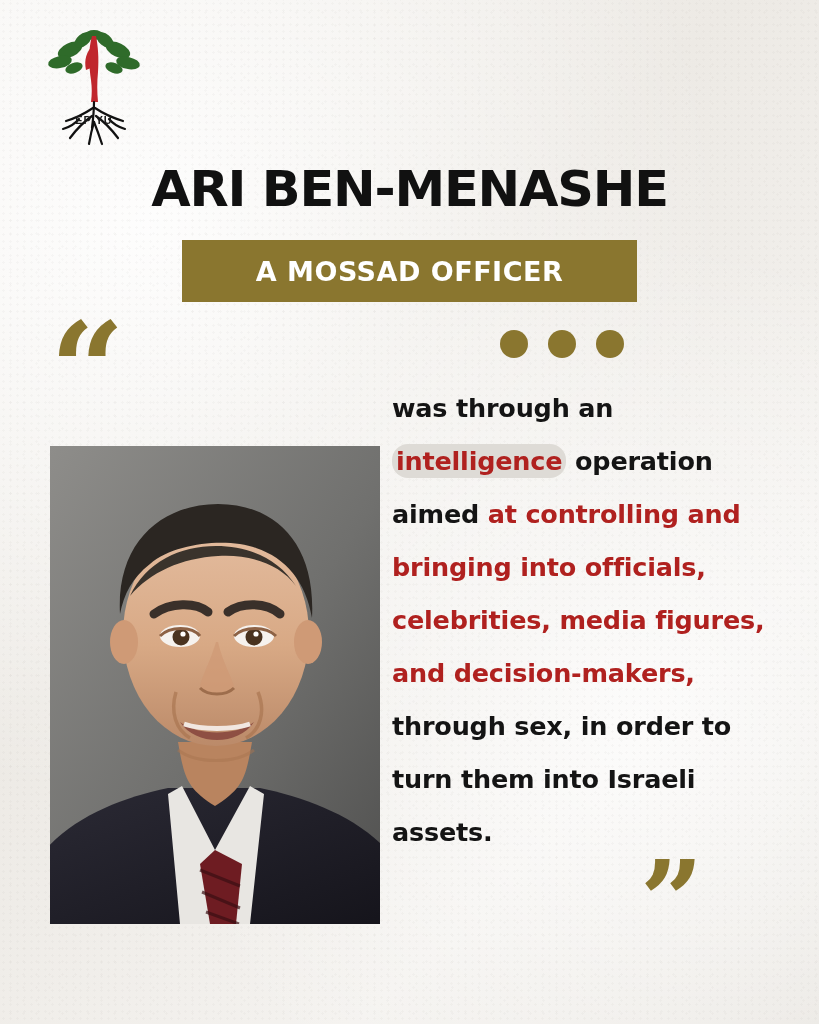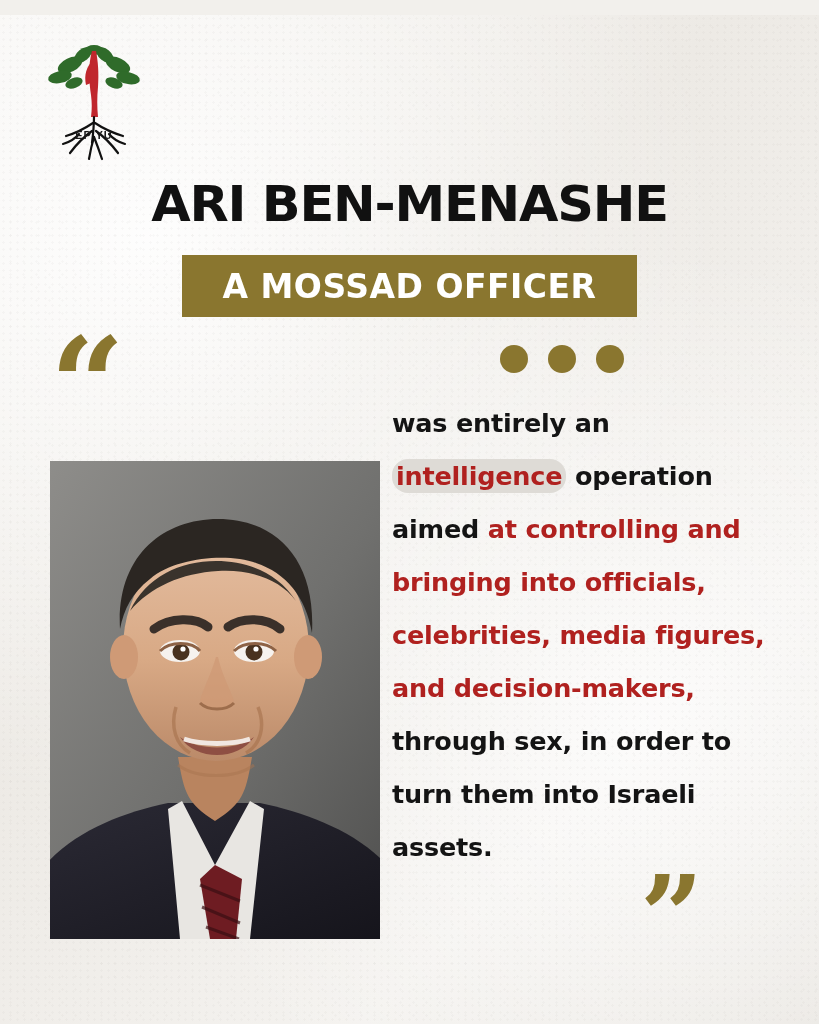--- a/index.html
+++ b/index.html
@@ -14,21 +14,20 @@
     font-family: "Liberation Sans", sans-serif;
     position: relative;
   }
   .poster {
     position: absolute;
     inset: 0;
     background:
       radial-gradient(circle at 18% 22%, rgba(255,255,255,0.9) 0%, rgba(255,255,255,0) 55%),
       radial-gradient(circle at 78% 70%, rgba(255,255,255,0.75) 0%, rgba(255,255,255,0) 50%),
       linear-gradient(135deg, #f5f3f0 0%, #edeae5 40%, #f4f2ef 75%, #e9e6e1 100%);
-    margin-top: 15px;
   }
   
   .paper-noise {
     position: absolute;
     inset: 0;
     pointer-events: none;
     opacity: 0.5;
     background-image:
       radial-gradient(rgba(150,145,138,0.10) 1px, transparent 1.2px),
       radial-gradient(rgba(120,115,108,0.07) 1px, transparent 1.2px);
@@ -78,21 +77,21 @@
     width: 455px;
     height: 62px;
     background: #8a762f;
     display: flex;
     align-items: center;
     justify-content: center;
   }
   .subtitle-bar span {
     font-family: "DejaVu Sans", sans-serif;
     font-weight: 800;
-    font-size: 33px;
+    font-size: 27px;
     letter-spacing: 0.5px;
     color: #ffffff;
   }
 
   
   .quote-open {
     position: absolute;
     left: 50px;
     top: 318px;
     font-family: "DejaVu Serif", serif;
@@ -286,16 +285,16 @@
       <path d="M126 246 C120 266 126 284 140 292" stroke="#a8734f" stroke-width="3.5" fill="none" opacity="0.65"></path>
       <path d="M208 246 C216 266 210 284 196 292" stroke="#a8734f" stroke-width="3.5" fill="none" opacity="0.65"></path>
 
       <path d="M130 276 C148 290 186 290 204 276 C188 300 146 300 130 276 Z" fill="#8e4f43"></path>
       <path d="M134 278 C152 284 182 284 200 278" stroke="#f1e7e1" stroke-width="5" fill="none"></path>
 
       <path d="M128 304 C146 318 186 318 204 304" stroke="#a8734f" stroke-width="3" fill="none" opacity="0.5"></path>
     </svg>
   </div>
 
-  <div class="body-text"><span>was entirely an </span><span class="hl">intelligence</span><span> operation aimed </span><span class="red">at controlling and bringing into officials, celebrities, media figures, and decision-makers,</span><span> through sex, in order to turn them into Israeli assets.</span></div>
+  <div class="body-text"><span>was through an </span><span class="hl">intelligence</span><span> operation aimed </span><span class="red">at controlling and bringing into officials, celebrities, media figures, and decision-makers,</span><span> through sex, in order to turn them into Israeli assets.</span></div>
 
   <div class="quote-close">”</div>
 </div>
 
 </body></html>

